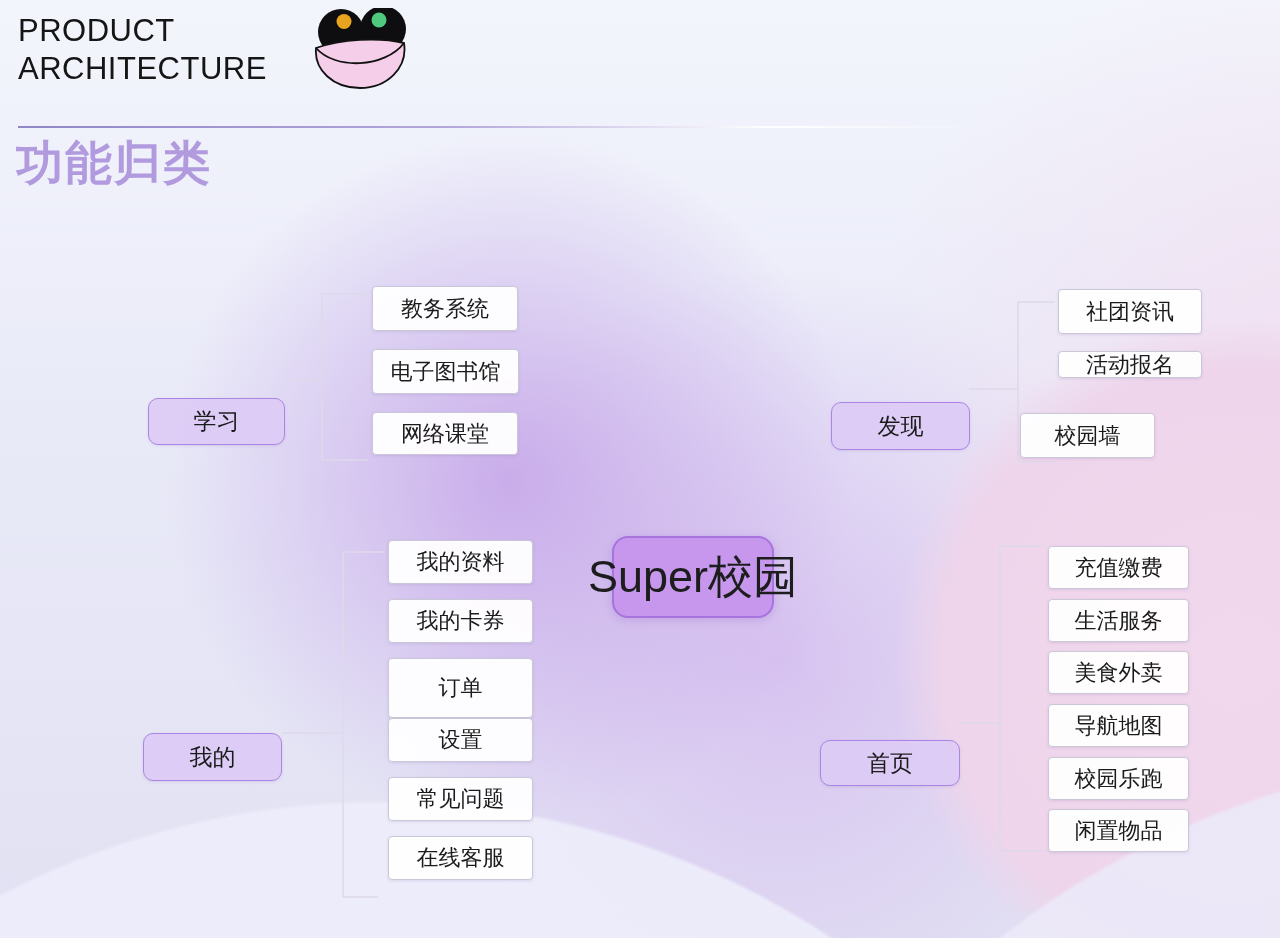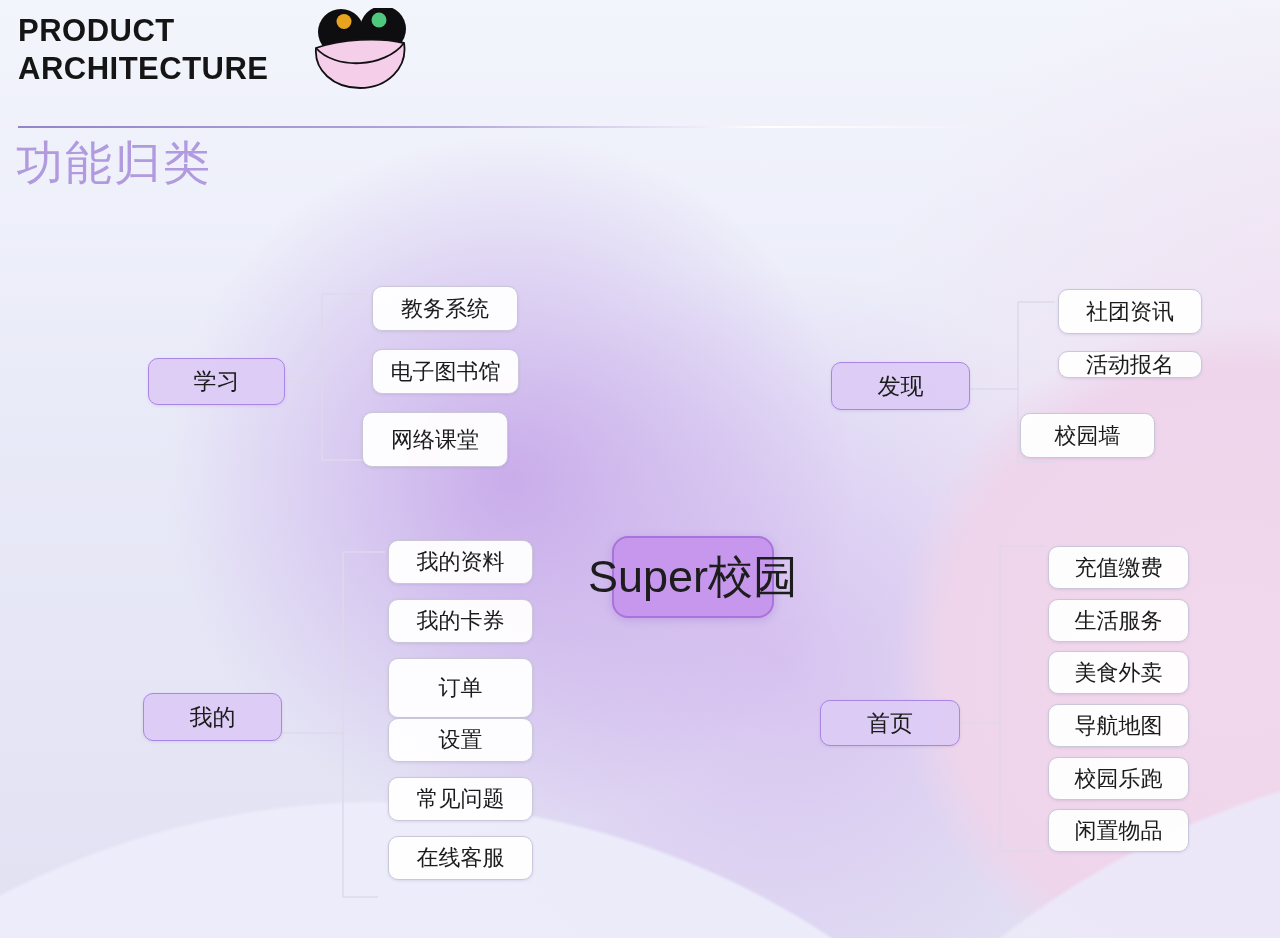--- a/index.html
+++ b/index.html
@@ -10,41 +10,42 @@
     background:
       radial-gradient(circle 820px at 380px 1620px, rgba(237,237,251,0.92) 0%, rgba(237,237,251,0.92) 99.5%, rgba(237,237,251,0) 100%),
       radial-gradient(circle 880px at 1540px 1630px, rgba(236,233,249,0.92) 0%, rgba(236,233,249,0.92) 99.5%, rgba(236,233,249,0) 100%),
       radial-gradient(circle 560px at 1235px 660px, #f1d8ec 0%, #eed5eb 52%, rgba(238,213,235,0) 61%),
       radial-gradient(circle 700px at 1320px 400px, rgba(243,221,239,0.80) 0%, rgba(243,221,239,0) 65%),
       radial-gradient(circle 480px at 510px 480px, rgba(196,163,232,0.85) 0%, rgba(196,163,232,0) 72%),
       radial-gradient(circle 560px at 780px 660px, rgba(205,170,236,0.60) 0%, rgba(205,170,236,0) 70%),
       linear-gradient(180deg, #f3f5fc 0%, #e9eaf8 45%, #e2e1f3 100%);
   }
 
-  .logo-text{position:absolute;left:18px;top:12px;font-weight:700;font-size:31px;line-height:38px;letter-spacing:0.5px;color:#151515;}
+  .logo-text{position:absolute;left:18px;top:12px;font-weight:400;font-size:31px;line-height:38px;letter-spacing:0.5px;color:#151515;}
   .smiley{position:absolute;left:313px;top:8px;}
   .divider{position:absolute;left:18px;top:126px;width:962px;height:2px;
     background:linear-gradient(90deg,#9187c8 0%,#b3a7da 45%,#ffffff 78%,rgba(255,255,255,0) 100%);}
-  .section-title{position:absolute;left:16px;top:132px;margin:0;font-size:47px;font-weight:normal;letter-spacing:2px;color:#b19ade;}
+  .section-title{position:absolute;left:16px;top:132px;margin:0;font-size:47px;font-weight:bold;letter-spacing:2px;color:#b19ade;}
 
   .connectors{position:absolute;left:0;top:0;pointer-events:none;}
 
   .node{
     position:absolute;display:flex;align-items:center;justify-content:center;
     box-sizing:border-box;color:#1b1b1b;white-space:nowrap;
   }
   .group{
     background:rgba(220,203,245,0.92);
     border:1.6px solid #ab85e3;border-radius:10px;
     font-size:23px;
     box-shadow:0 1px 3px rgba(110,80,170,0.15);
+    margin-top:40px;
   }
   .leaf{
     background:rgba(255,255,255,0.94);
-    border:1px solid #c9c7d8;border-radius:10px;
+    border:1px solid #c9c7d8;border-radius:4px;
     font-size:22px;
     box-shadow:0 1px 3px rgba(90,70,140,0.13);
   }
   .center-node{
     background:#c697ec;
     border:2px solid #a873dc;border-radius:16px;
     font-size:45px;color:#1d1d1d;
     box-shadow:0 2px 8px rgba(130,85,190,0.25);
   }
 </style>
@@ -78,21 +79,21 @@
       <path d="M282 733 H343 M343 552 V897 M343 552 H385 M343 897 H378"></path>
       <path d="M959 723 H1000 M1000 546 V851 M1000 546 H1045 M1000 851 H1045"></path>
     </g>
   </svg>
 
   <div class="node center-node" style="left:612px;top:536px;width:162px;height:82px">Super校园</div>
 
   <div class="node group" style="left:148px;top:358px;width:137px;height:47px">学习</div>
   <div class="node leaf" style="left:372px;top:286px;width:146px;height:45px">教务系统</div>
   <div class="node leaf" style="left:372px;top:349px;width:147px;height:45px">电子图书馆</div>
-  <div class="node leaf" style="left:362px;top:412px;width:146px;height:55px">网络课堂</div>
+  <div class="node leaf" style="left:372px;top:412px;width:146px;height:43px">网络课堂</div>
 
   <div class="node group" style="left:831px;top:362px;width:139px;height:48px">发现</div>
   <div class="node leaf" style="left:1058px;top:289px;width:144px;height:45px">社团资讯</div>
   <div class="node leaf" style="left:1058px;top:351px;width:144px;height:27px">活动报名</div>
   <div class="node leaf" style="left:1020px;top:413px;width:135px;height:45px">校园墙</div>
 
   <div class="node group" style="left:143px;top:693px;width:139px;height:48px">我的</div>
   <div class="node leaf" style="left:388px;top:540px;width:145px;height:44px">我的资料</div>
   <div class="node leaf" style="left:388px;top:599px;width:145px;height:44px">我的卡券</div>
   <div class="node leaf" style="left:388px;top:658px;width:145px;height:60px">订单</div>

